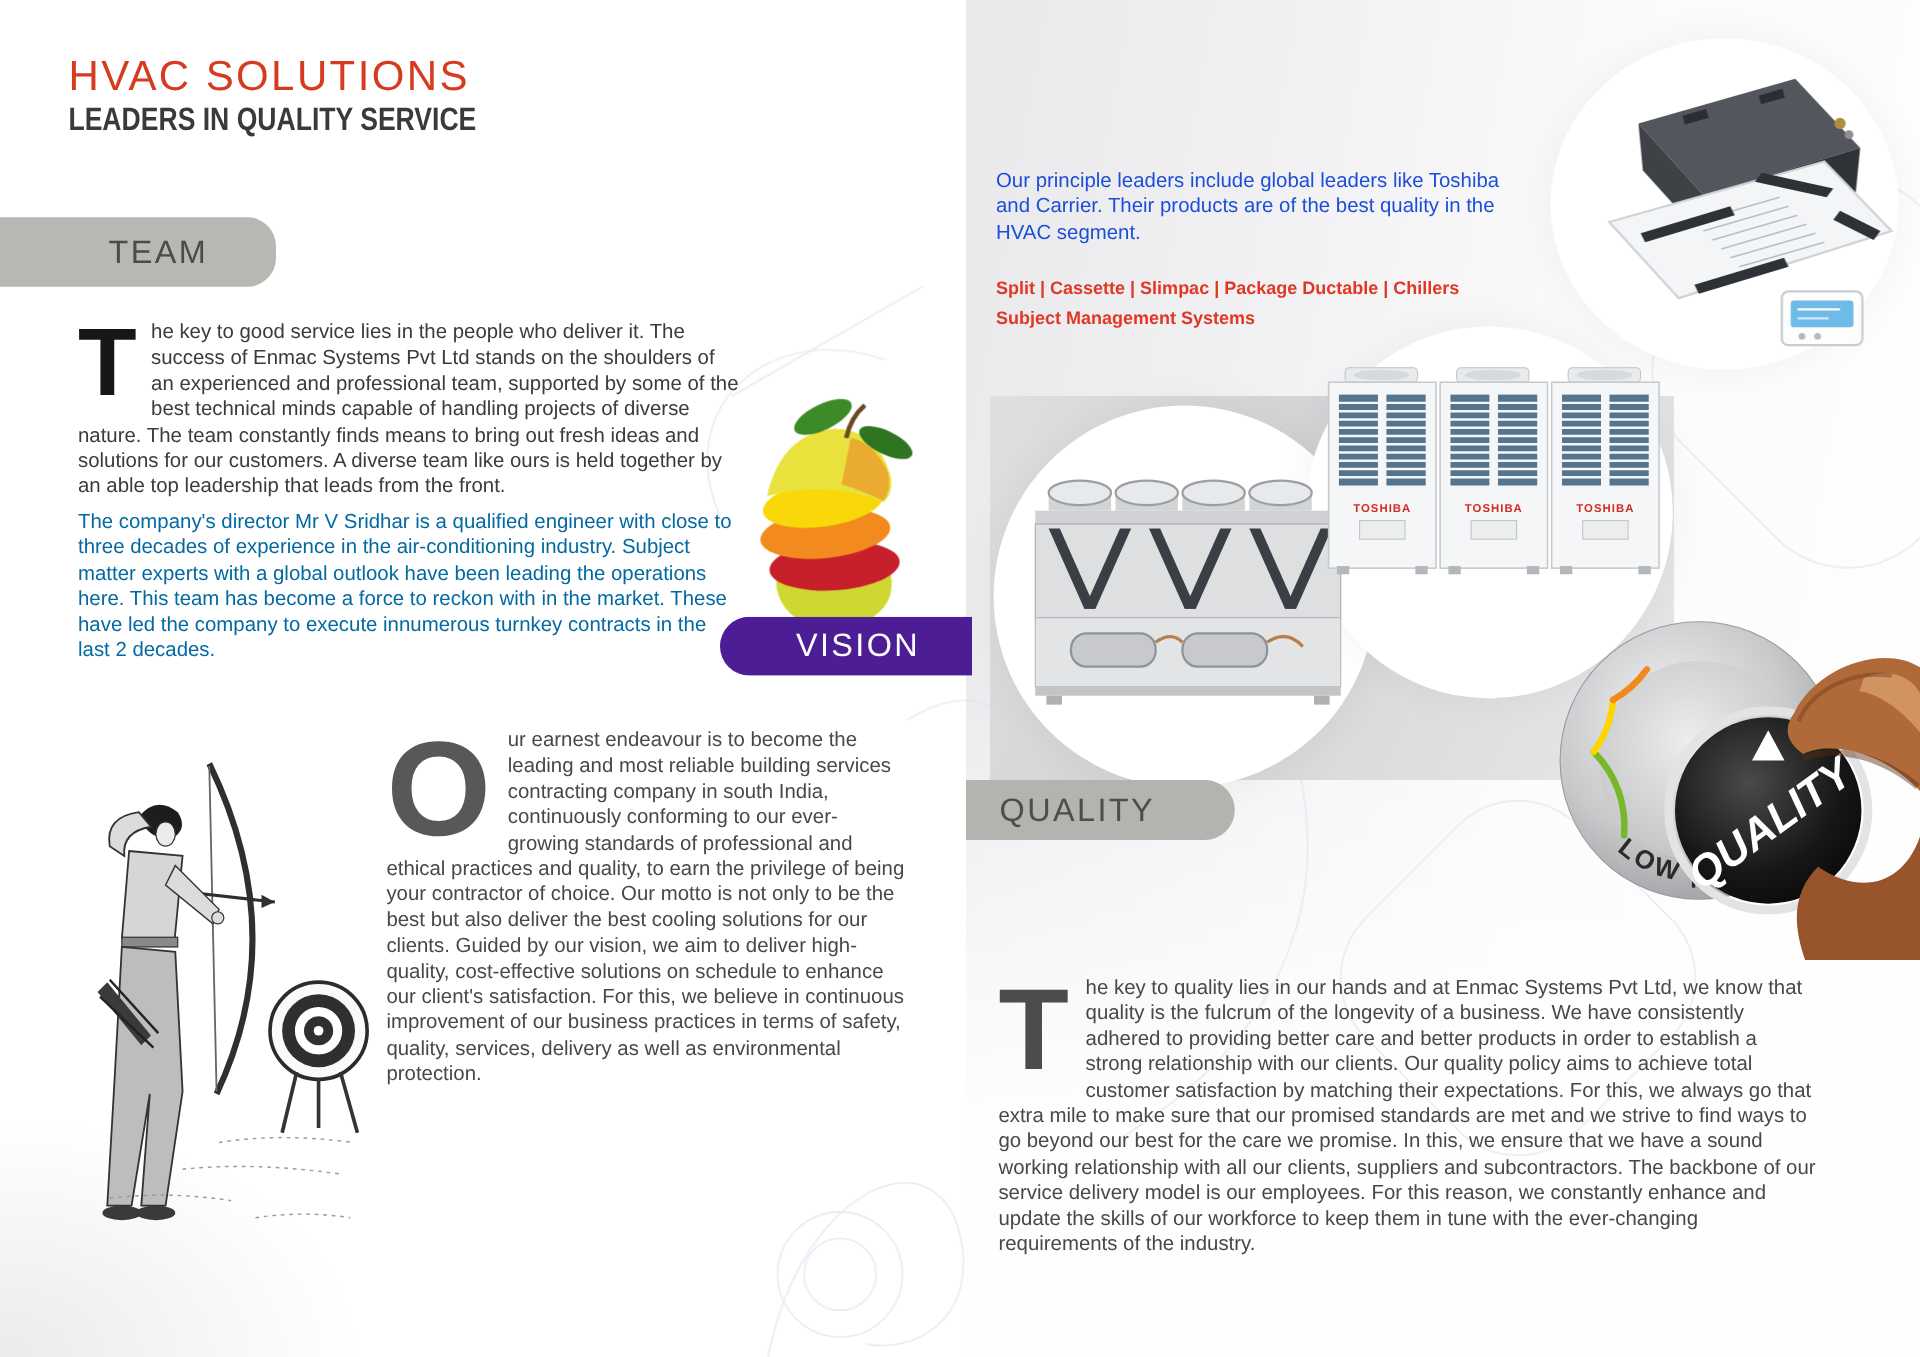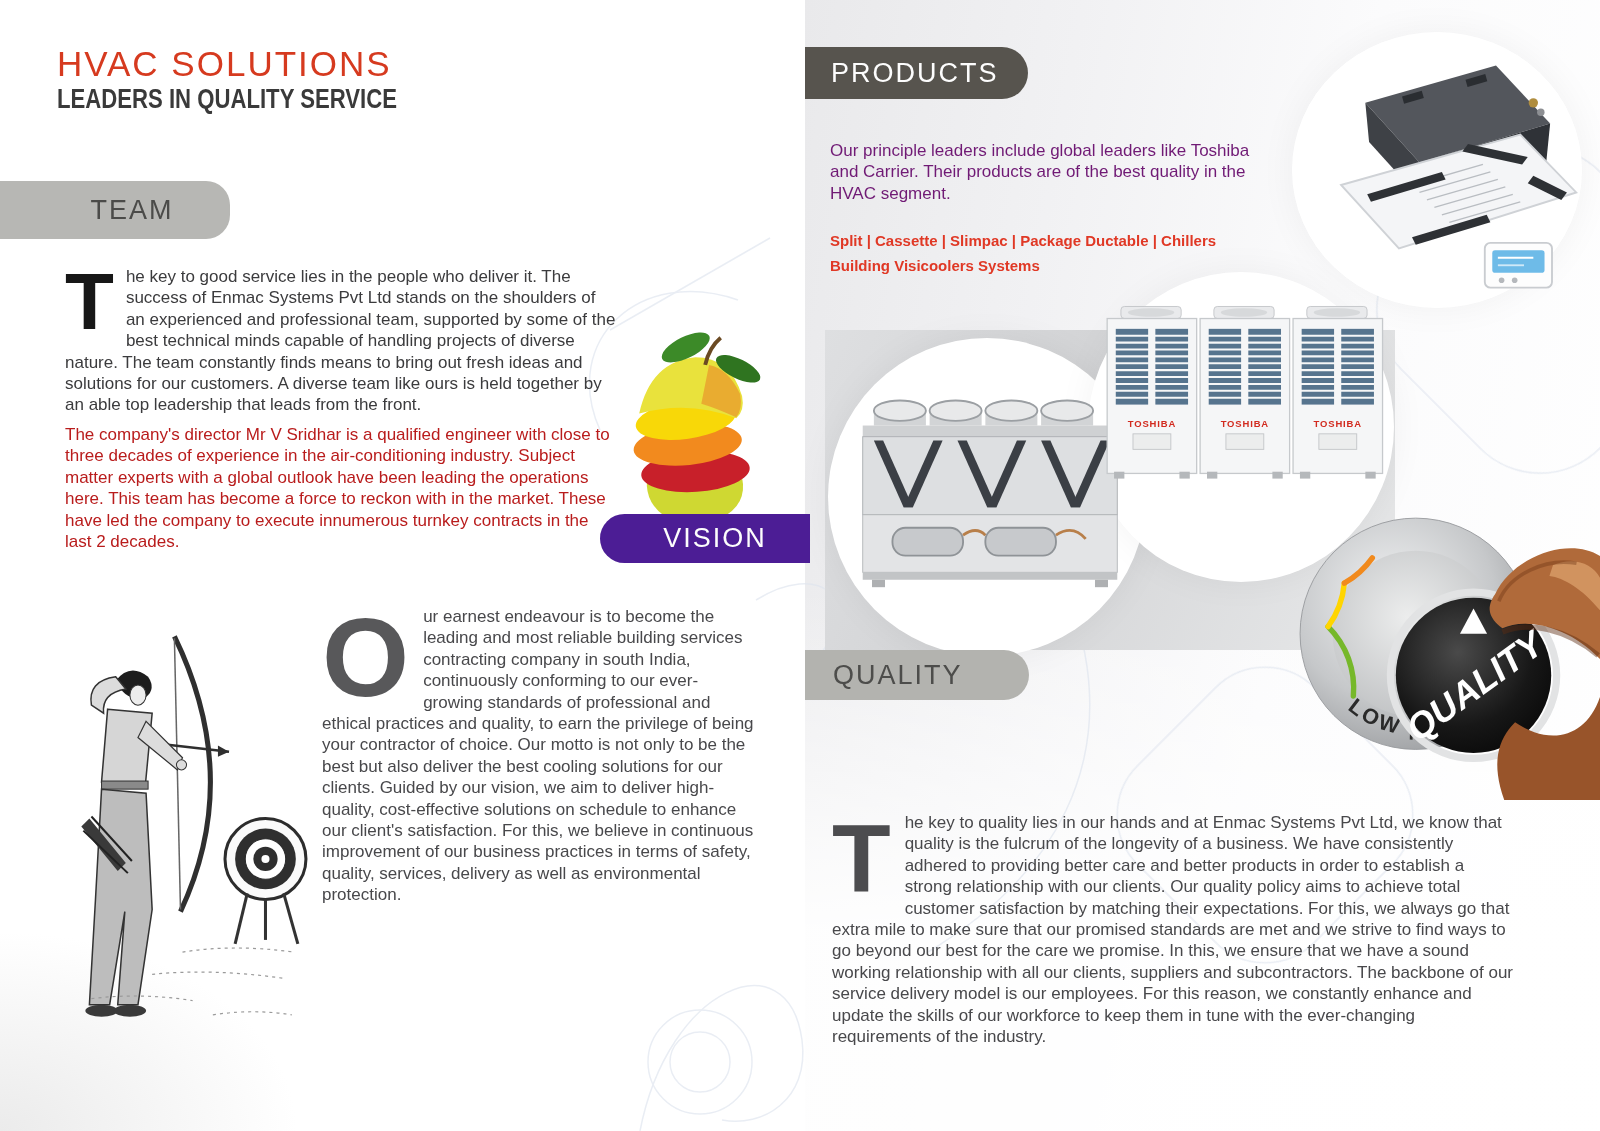--- a/index.html
+++ b/index.html
@@ -29,26 +29,26 @@
   .vision-pill{left:600px;top:514px;width:190px;height:49px;background:#4c1d95;border-radius:25px 0 0 25px;
              color:#fdfdfd;font-size:27px;justify-content:center;padding-left:20px;}
   .quality-pill{left:805px;top:650px;width:196px;height:50px;background:#b3b3af;border-radius:0 25px 25px 0;
              color:#4d4d4b;font-size:27px;padding-left:28px;}
 
   
   .bodytext{position:absolute;font-size:17px;line-height:1.26;z-index:5;}
   .dropcap{float:left;font-weight:bold;}
   .team-p1{left:65px;top:266px;width:552px;color:#3b3b3d;}
   .dc-team{font-size:80px;line-height:62px;color:#171717;margin:5px 12px 0 0;}
-  .team-p2{left:65px;top:424px;width:552px;color:#b91c1c;}
+  .team-p2{left:65px;top:424px;width:552px;color:#0369a1;}
   .vision-p{left:322px;top:606px;width:434px;color:#48484b;}
   .dc-vision{font-size:112px;line-height:88px;color:#58585a;margin:8px 14px 0 0;}
   .quality-p{left:832px;top:812px;width:684px;color:#48484b;}
   .dc-quality{font-size:96px;line-height:84px;color:#4c4c4f;margin:5px 14px 0 0;}
-  .products-intro{left:830px;top:140px;width:422px;color:#701a75;}
+  .products-intro{left:830px;top:140px;width:422px;color:#1d4ed8;}
   .products-list{left:830px;top:228px;width:480px;color:#e03825;font-size:15px;line-height:25px;font-weight:bold;z-index:5;position:absolute;}
 
   
   .gray-block{position:absolute;left:825px;top:330px;width:570px;height:320px;z-index:2;
     background:linear-gradient(115deg,#dedfe1 0%,#d3d4d6 38%,#e7e8e9 100%);}
   .circle{position:absolute;border-radius:50%;background:#ffffff;z-index:3;box-shadow:0 0 36px rgba(0,0,0,.05);}
   .chiller-circle{left:828px;top:338px;width:318px;height:318px;}
   .vrf-circle{left:1088px;top:272px;width:306px;height:310px;}
   .cassette-circle{left:1292px;top:32px;width:290px;height:276px;}
 
@@ -155,27 +155,24 @@
         </g>
     </g>
     <g stroke="#9a9a9a" stroke-width="1.2" stroke-dasharray="3,4" fill="none">
       <path d="M150,340 Q200,332 260,340"></path>
       <path d="M120,362 Q180,356 250,366"></path>
       <path d="M60,386 Q110,380 160,388"></path>
       <path d="M180,402 Q220,396 258,402"></path>
     </g>
   </svg>
 
-  <div class="pill products-pill">
-    <span>PRODUCTS</span>
-  </div>
   <div class="bodytext products-intro">Our principle leaders include global leaders like Toshiba and Carrier. Their products are of the best quality in the HVAC segment.</div>
   <div class="products-list">
     <div>Split | Cassette | Slimpac | Package Ductable | Chillers</div>
-    <div>Building Visicoolers Systems</div>
+    <div>Subject Management Systems</div>
   </div>
 
   <div class="gray-block"></div>
   <div class="circle chiller-circle"></div>
   <div class="circle vrf-circle"></div>
   <div class="circle cassette-circle"></div>
 
   <svg class="figure cassette-svg" viewBox="0 0 300 270">
     <polygon points="70,62 210,22 268,84 128,126" fill="#53565c"></polygon>
     <polygon points="70,62 128,126 132,168 74,104" fill="#3e4146"></polygon>

